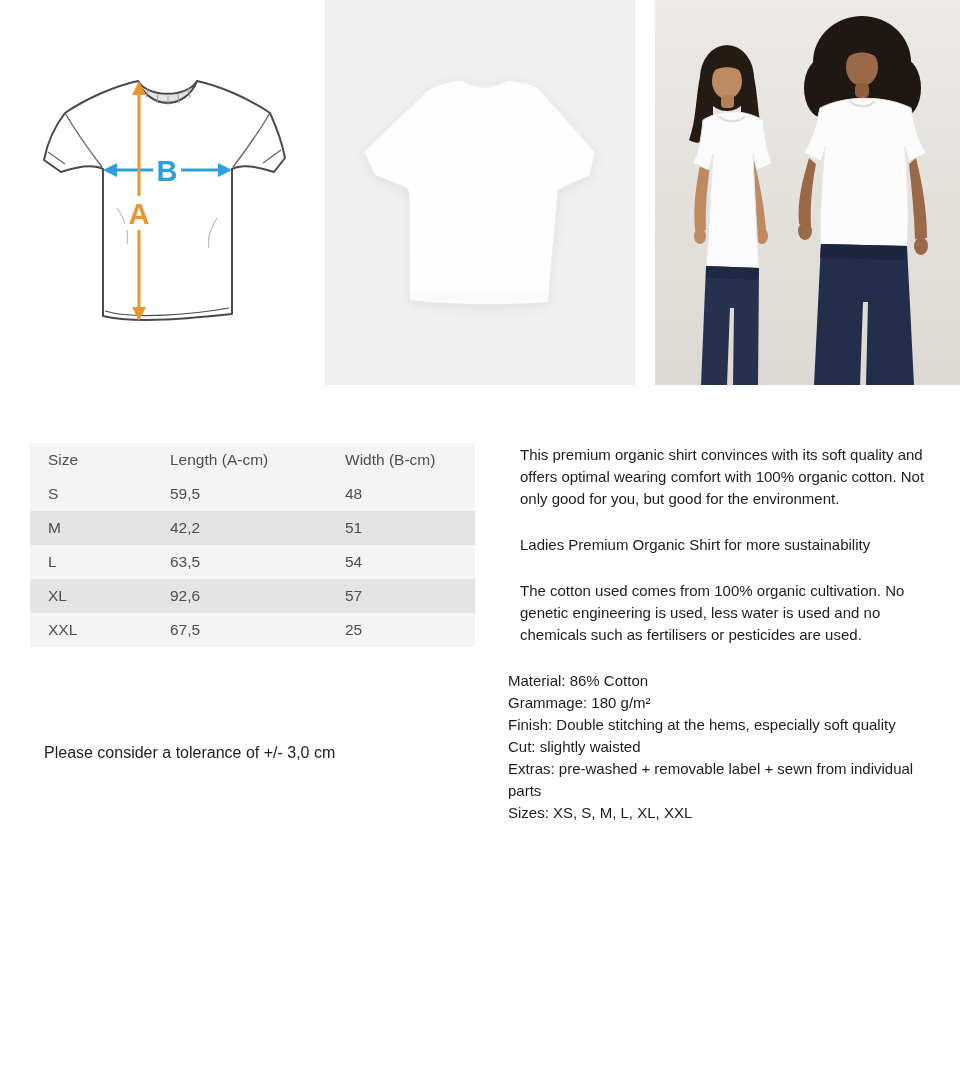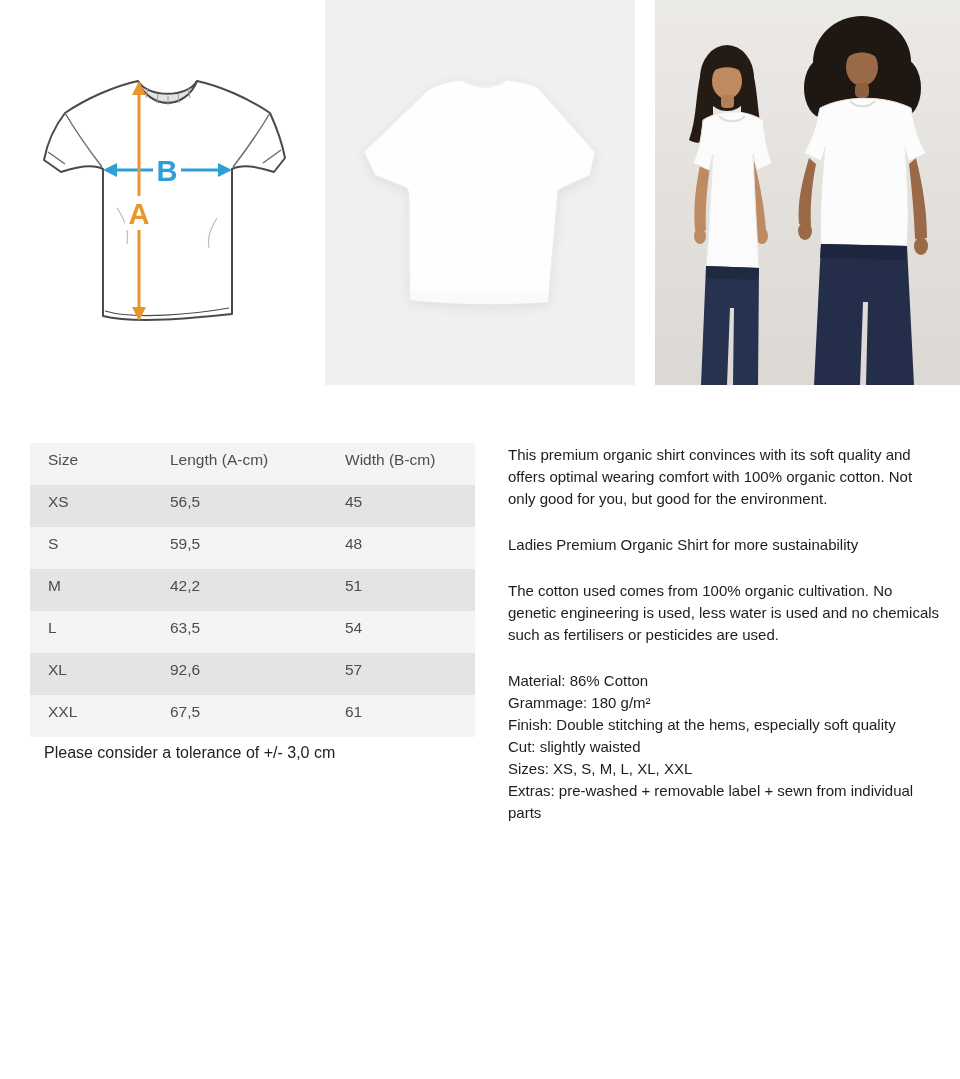--- a/index.html
+++ b/index.html
@@ -8,32 +8,32 @@
     font-family:"Liberation Sans",sans-serif;overflow:hidden;color:#1e1e1e;
   }
   .diagram-panel{position:absolute;left:35px;top:68px;width:255px;height:290px;}
   .flat-panel{position:absolute;left:325px;top:0;width:310px;height:385px;background:#f0f0f0;}
   .photo-panel{position:absolute;left:655px;top:0;width:305px;height:385px;}
   .size-table{
     position:absolute;left:30px;top:443px;width:445px;border-collapse:collapse;
     font-size:15.5px;color:#4d4d4d;table-layout:fixed;
   }
   .size-table th{font-weight:normal;text-align:left;color:#4d4d4d;}
-  .size-table th,.size-table td{height:34px;padding:0 0 8px 18px;vertical-align:middle;}
+  .size-table th,.size-table td{height:34px;padding:0 0 0 18px;vertical-align:middle;}
   .size-table col.c1{width:122px;}
   .size-table col.c2{width:175px;}
   .size-table col.c3{width:148px;}
   .row-light{background:#f4f4f4;}
   .row-dark{background:#e4e4e4;}
   .tolerance{position:absolute;left:44px;top:744px;font-size:16px;color:#222222;}
   .description{
     position:absolute;left:508px;top:444px;width:435px;
     font-size:15px;line-height:22px;color:#1d1d1d;
   }
-  .description p{margin:0 0 24px 0;}
+  .description p{margin:0 0 24px 12px;}
   .specs div{margin:0;}
 </style>
 </head>
 <body>
 
 <div class="diagram-panel">
   <svg viewBox="0 0 255 290" width="255" height="290">
 
     <path d="M103 13 C 80 18 52 30 30 45 C 20 58 12 76 9 92 L 26 104 C 44 98 58 96 68 101 L 68 248 C 100 256 160 250 197 246 L 197 101 C 207 96 221 98 239 104 L 250 90 C 247 74 240 56 235 45 C 213 30 185 18 162 13 C 150 42 115 42 103 13 Z" fill="#ffffff" stroke="#4a4a4a" stroke-width="2" stroke-linejoin="round"></path>
 
@@ -144,25 +144,20 @@
       <col class="c3">
     </colgroup>
   <thead>
     <tr class="row-light">
       <th>Size</th>
       <th>Length (A-cm)</th>
       <th>Width (B-cm)</th>
     </tr>
   </thead>
   <tbody>
-    <tr class="row-dark">
-      <td>XS</td>
-      <td>56,5</td>
-      <td>45</td>
-    </tr>
     <tr class="row-light">
       <td>S</td>
       <td>59,5</td>
       <td>48</td>
     </tr>
     <tr class="row-dark">
       <td>M</td>
       <td>42,2</td>
       <td>51</td>
     </tr>
@@ -172,32 +167,32 @@
       <td>54</td>
     </tr>
     <tr class="row-dark">
       <td>XL</td>
       <td>92,6</td>
       <td>57</td>
     </tr>
     <tr class="row-light">
       <td>XXL</td>
       <td>67,5</td>
-      <td>61</td>
+      <td>25</td>
     </tr>
   </tbody>
 </table>
 
 <div class="tolerance">Please consider a tolerance of +/- 3,0 cm</div>
 
 <div class="description">
   <p>This premium organic shirt convinces with its soft quality and offers optimal wearing comfort with 100% organic cotton. Not only good for you, but good for the environment.</p>
   <p>Ladies Premium Organic Shirt for more sustainability</p>
   <p>The cotton used comes from 100% organic cultivation. No genetic engineering is used, less water is used and no chemicals such as fertilisers or pesticides are used.</p>
   <div class="specs">
     <div>Material: 86% Cotton</div>
     <div>Grammage: 180 g/m²</div>
     <div>Finish: Double stitching at the hems, especially soft quality</div>
     <div>Cut: slightly waisted</div>
+    <div>Extras: pre-washed + removable label + sewn from individual parts</div>
     <div>Sizes: XS, S, M, L, XL, XXL</div>
-    <div>Extras: pre-washed + removable label + sewn from individual parts</div>
   </div>
 </div>
 
 </body></html>

